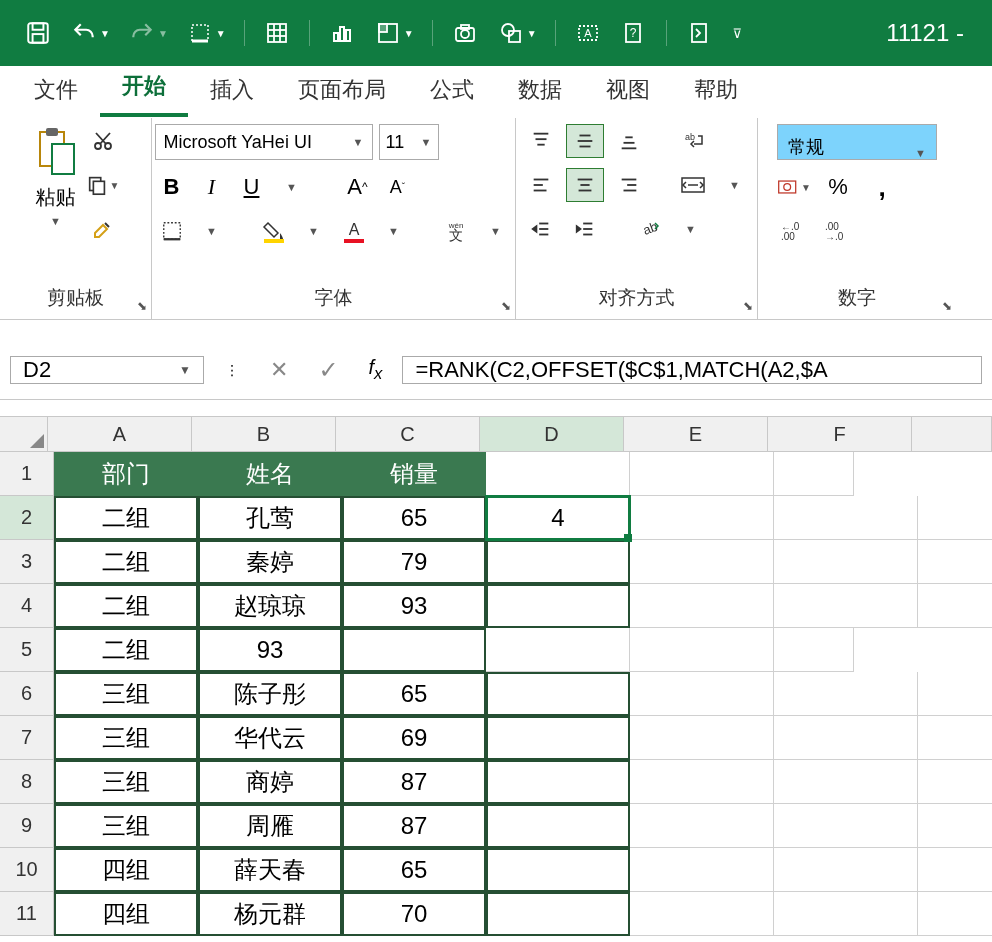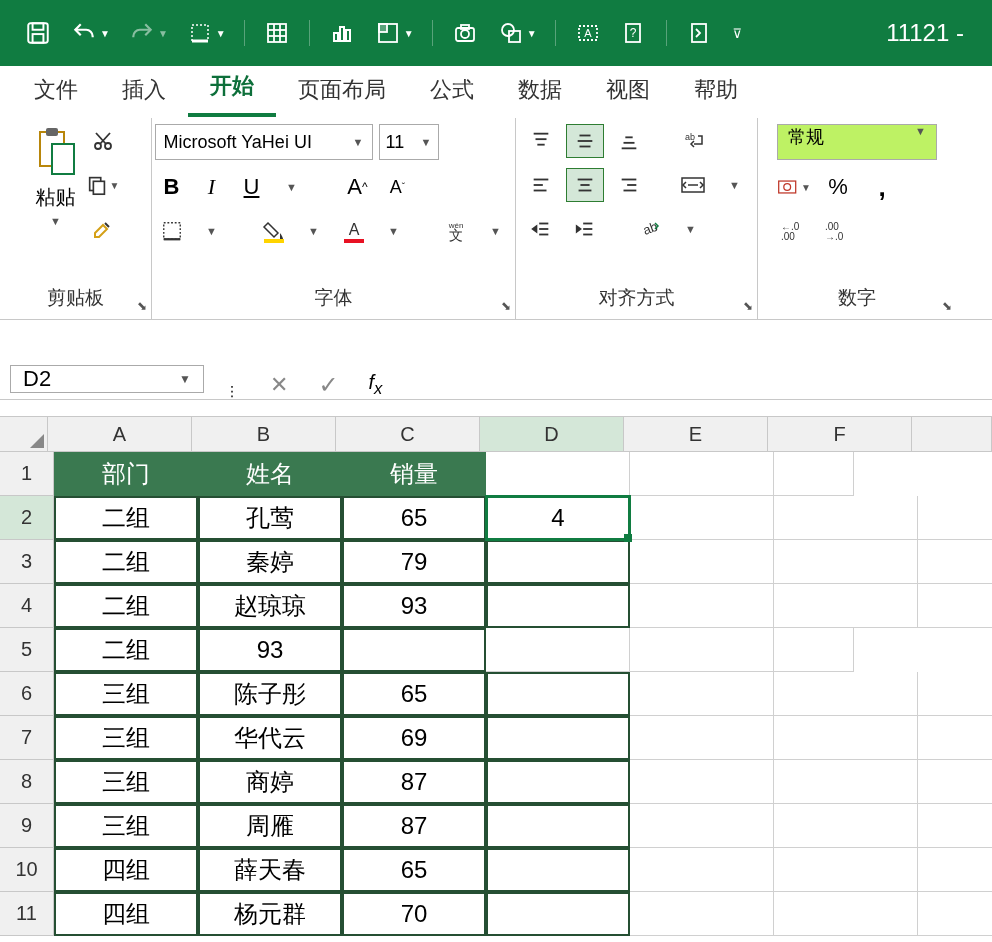--- a/index.html
+++ b/index.html
@@ -38,25 +38,25 @@
 .font-select { width: 218px; height: 36px; border: 1px solid #aaa; background: #fff; display: flex; align-items: center; padding: 0 8px; font-size: 18px; justify-content: space-between; }
 .size-select { width: 60px; height: 36px; border: 1px solid #aaa; background: #fff; display: flex; align-items: center; padding: 0 6px; font-size: 18px; justify-content: space-between; }
 .fmt-btn { width: 34px; height: 34px; display: flex; align-items: center; justify-content: center; font-size: 22px; }
 
 .align-col { display: flex; flex-direction: column; gap: 10px; }
 .align-row { display: flex; gap: 6px; align-items: center; }
 .align-btn { width: 38px; height: 34px; display: flex; align-items: center; justify-content: center; }
 .align-btn.active { background: #d4e7d8; border: 1px solid #2e7d32; }
 
 .num-col { display: flex; flex-direction: column; gap: 10px; }
-.num-select { width: 160px; height: 36px; border: 1px solid #aaa; background: #bef264; display: flex; align-items: flex-start; padding: 0 10px; font-size: 18px; justify-content: space-between; }
+.num-select { width: 160px; height: 36px; border: 1px solid #aaa; background: #7dd3fc; display: flex; align-items: flex-end; padding: 0 10px; font-size: 18px; justify-content: space-between; }
 .num-row { display: flex; gap: 10px; align-items: center; }
 
 
-.fbar { display: flex; border-bottom: 1px solid #c8c8c8; height: 60px; align-items: flex-end; margin-top: 20px; }
+.fbar { display: flex; border-bottom: 1px solid #c8c8c8; height: 60px; align-items: center; margin-top: 20px; }
 .namebox { width: 194px; border: 1px solid #aaa; display: flex; align-items: center; padding: 0 12px; font-size: 22px; justify-content: space-between; margin: 6px 10px 6px 10px; }
 .fbar-sep { width: 36px; display: flex; align-items: center; justify-content: center; }
 .fbar-btns { display: flex; align-items: center; gap: 30px; padding: 0 20px; }
 .fx-label { font-style: italic; font-size: 20px; }
 .formula-input { flex: 1; border: 1px solid #aaa; margin: 6px 10px 6px 0; display: flex; align-items: center; padding: 0 12px; font-size: 22px; }
 
 
 .grid { display: flex; flex-direction: column; margin-top: 16px; }
 .col-headers { display: flex; height: 36px; border-top: 1px solid #c8c8c8; border-bottom: 1px solid #c8c8c8; }
 .corner { width: 54px; background: #f0f0f0; border-right: 1px solid #c8c8c8; position: relative; }
@@ -196,22 +196,22 @@
       </div>
     <div class="qat-item">
         <span class="dd" style="font-size:13px">⊽</span>
       </div>
   </div>
   <div class="title-text"><span>11121</span>&nbsp;<span>-</span></div>
 </div>
 
 <div class="tabs">
   <div class="tab">文件</div>
+  <div class="tab active">开始</div>
   <div class="tab">插入</div>
-  <div class="tab active">开始</div>
   <div class="tab">页面布局</div>
   <div class="tab">公式</div>
   <div class="tab">数据</div>
   <div class="tab">视图</div>
   <div class="tab">帮助</div>
 </div>
 
 <div class="ribbon">
 
   <div class="group" style="width:152px">
@@ -460,20 +460,23 @@
   <div class="namebox">
       <span>D2</span>
       <span style="font-size:12px;color:#555">▼</span>
     </div>
   <div class="fbar-sep">⋮</div>
   <div class="fbar-btns">
     <span style="color:#888;font-size:22px">✕</span>
     <span style="color:#888;font-size:24px">✓</span>
     <span class="fx-label">f<sub>x</sub></span>
   </div>
+  <div class="formula-input">
+      <span>=RANK(C2,OFFSET($C$1,MATCH(A2,$A</span>
+    </div>
 </div>
 
 <div class="grid">
   <div class="col-headers">
     <div class="corner"></div>
     <div id="colheads" style="display: flex;">
         <div class="chead" style="width: 144px;">A</div>
         <div class="chead" style="width: 144px;">B</div>
         <div class="chead" style="width: 144px;">C</div>
         <div class="chead sel" style="width: 144px;">D</div>

